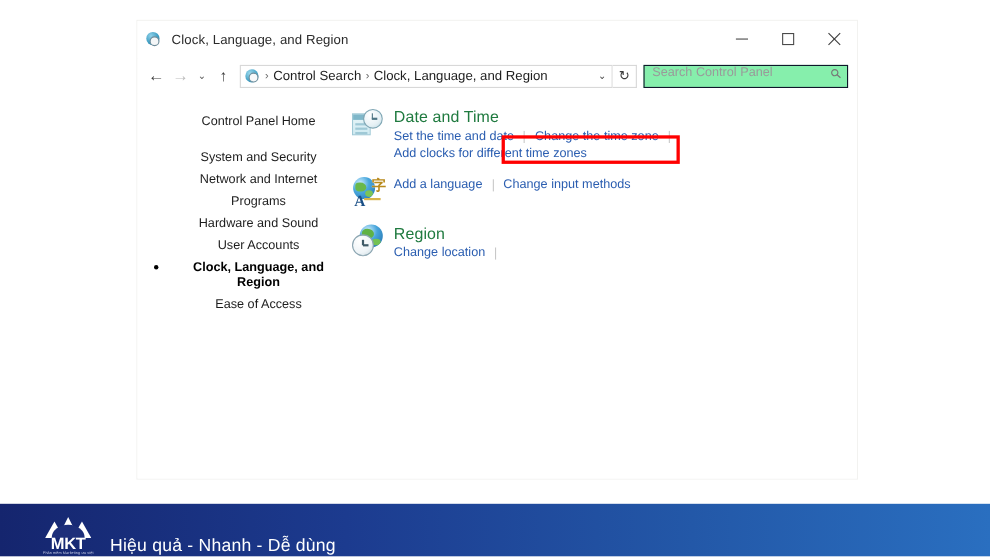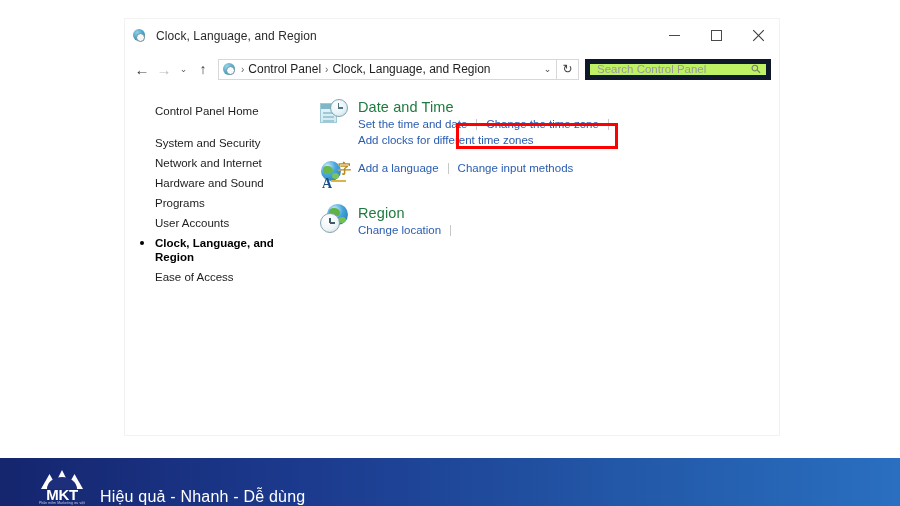--- a/index.html
+++ b/index.html
@@ -195,25 +195,25 @@
     align-items: center;
     justify-content: center;
     font-size: 12px;
     color: #3d3d3d;
     background: #fff;
   }
   #searchbox {
     width: 186px;
     height: 21px;
     margin-left: 6px;
-    border: 5px solid #0f172a;
-    box-sizing: border-box;
-    display: flex;
-    align-items: center;
-    background: #bef264;
+    border: 1px solid #0f172a;
+    box-sizing: border-box;
+    display: flex;
+    align-items: flex-start;
+    background: #86efac;
     flex: 0 0 186px;
   }
   #search-input {
     border: none;
     outline: none;
     font-family: "Liberation Sans", sans-serif;
     font-size: 11.5px;
     color: #333;
     background: transparent;
     flex: 1;
@@ -242,20 +242,21 @@
     padding: 16px 0 0 13px;
     box-sizing: border-box;
   }
   .side-item {
     position: relative;
     font-size: 11.5px;
     color: #1d1d1d;
     line-height: 14px;
     padding: 3px 0 3px 17px;
     white-space: pre-line;
+    text-align: center;
   }
   .side-item.home { margin-bottom: 12px; }
   .side-item.current {
     font-weight: bold;
     color: #000;
   }
   .side-item.current:before {
     content: "";
     position: absolute;
     left: 2px;
@@ -592,42 +593,42 @@
     <div class="navarrow disabled">→</div>
     <div class="navarrow small">⌄</div>
     <div class="navarrow up">↑</div>
 
     <div id="addressbar">
       <div id="crumb-icon">
         <div class="globe"></div>
         <div class="clockface"></div>
       </div>
       <span class="crumb-sep">›</span>
-      <span class="crumb">Control Panel</span>
+      <span class="crumb">Control Search</span>
       <span class="crumb-sep">›</span>
       <span class="crumb">Clock, Language, and Region</span>
       <span id="addr-drop">⌄</span>
     </div>
 
     <div id="refresh-btn">↻</div>
 
     <div id="searchbox">
       <input id="search-input" type="text" placeholder="Search Control Panel" style="">
       <span id="search-icon">⚲</span>
     </div>
   </div>
 
   <div id="cp-body">
 
     <div id="sidebar">
       <div class="side-item home">Control Panel Home</div>
       <div class="side-item">System and Security</div>
       <div class="side-item">Network and Internet</div>
+      <div class="side-item">Programs</div>
       <div class="side-item">Hardware and Sound</div>
-      <div class="side-item">Programs</div>
       <div class="side-item">User Accounts</div>
       <div class="side-item current">Clock, Language, and Region</div>
       <div class="side-item">Ease of Access</div>
     </div>
 
     <div id="content">
 
       <div class="cat">
         <div class="cat-icon icon-datetime">
           <div class="cal">

